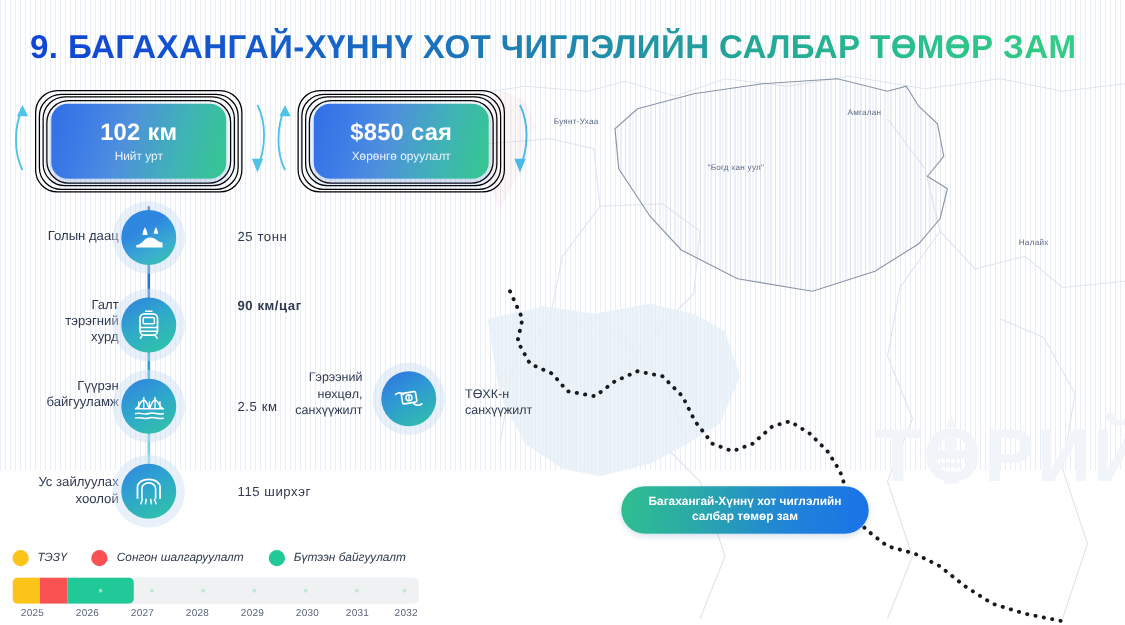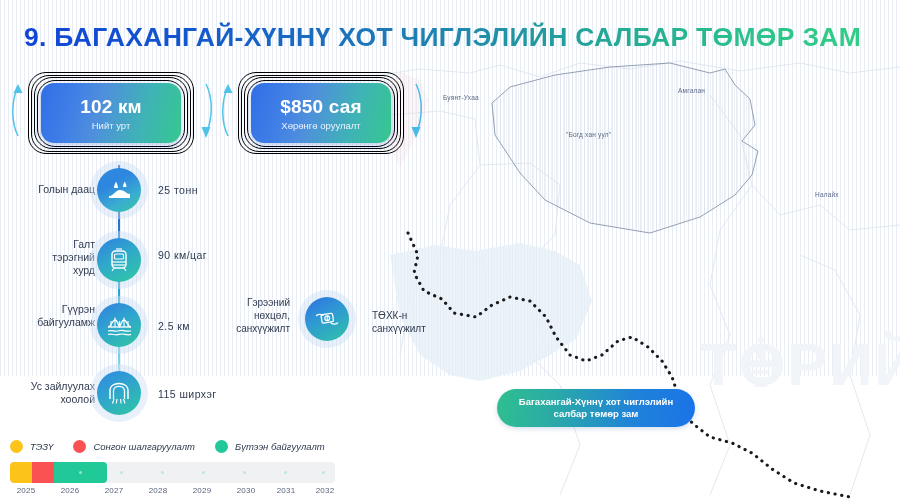--- a/index.html
+++ b/index.html
@@ -167,20 +167,21 @@
     font-size: 10.5px;
     color: #2f3a4f;
     line-height: 1.25;
   }
   .spec-value {
     position: absolute;
     font-size: 10.5px;
     color: #2f3a4f;
     letter-spacing: 0.45px;
     white-space: nowrap;
+    margin-left: 32px;
   }
 
   .spec-icon {
     position: absolute;
     width: 44px; height: 44px;
     border-radius: 50%;
     display: flex; align-items: center; justify-content: center;
     box-shadow: 0 0 0 7px rgba(205,221,245,0.45);
   }
   .ic-a { background: linear-gradient(150deg, #2f8ae0 0%, #2e86df 35%, #3aaed0 70%, #36c6a0 100%); }
@@ -391,21 +392,21 @@
       <svg width="24" height="26" viewBox="0 0 24 26">
         <rect x="5" y="4" width="14" height="17" rx="3.5" fill="none" stroke="#fff" stroke-width="1.4"></rect>
         <rect x="7.5" y="7" width="9" height="5" rx="1" fill="none" stroke="#fff" stroke-width="1.2"></rect>
         <line x1="5" y1="15" x2="19" y2="15" stroke="#fff" stroke-width="1.2"></line>
         <line x1="5" y1="18" x2="19" y2="18" stroke="#fff" stroke-width="1.2"></line>
         <line x1="7" y1="21" x2="5" y2="24" stroke="#fff" stroke-width="1.2"></line>
         <line x1="17" y1="21" x2="19" y2="24" stroke="#fff" stroke-width="1.2"></line>
         <line x1="9" y1="2" x2="15" y2="2" stroke="#fff" stroke-width="1.2"></line>
       </svg>
     </div>
-    <div class="spec-value" style="left:158px; top:249px;">90 км/цаг</div>
+    <div class="spec-value" style="left:158px; top:239px;font-weight:bold;">90 км/цаг</div>
   </div>
 
   <div class="spec-item">
     <div class="spec-label" style="left:10px; top:303px; width:85px;">Гүүрэн<br>байгууламж</div>
     <div class="spec-icon ic-c" style="left:97px; top:303px;">
       <svg width="27" height="26" viewBox="0 0 27 26">
         <path d="M2 15 C5 15 6.5 8 9 8 C11.5 8 13 15 13.5 15 C14 15 15.5 8 18 8 C20.5 8 22 15 25 15" fill="none" stroke="#fff" stroke-width="1.3"></path>
         <line x1="2" y1="15" x2="25" y2="15" stroke="#fff" stroke-width="1.3"></line>
         <line x1="5" y1="15" x2="5" y2="9" stroke="#fff" stroke-width="1.1"></line>
         <line x1="9" y1="15" x2="9" y2="5.5" stroke="#fff" stroke-width="1.1"></line>

